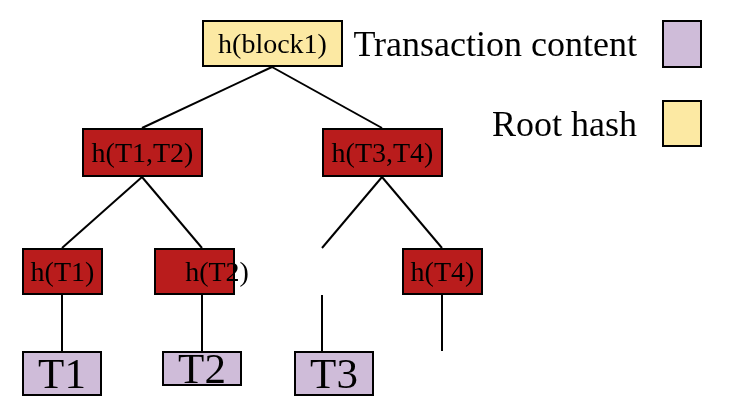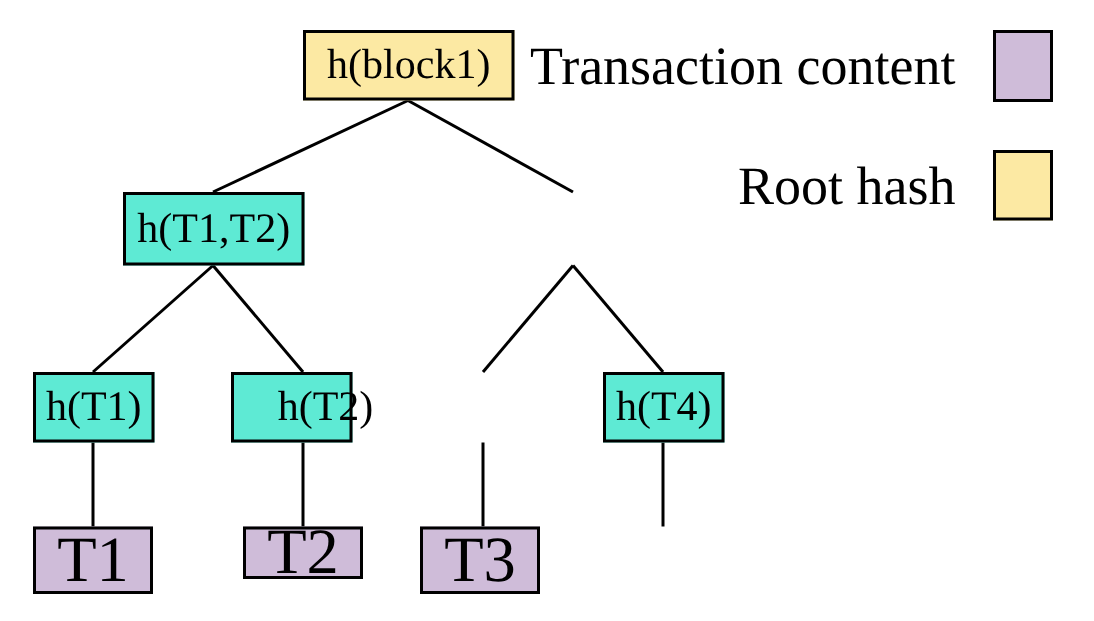--- a/index.html
+++ b/index.html
@@ -21,21 +21,21 @@
     position: absolute;
     left: 0;
     top: 0;
     width: 729px;
     height: 414px;
   }
   .node {
     position: absolute;
     box-sizing: border-box;
     border: 2px solid #000000;
-    background: #5eead4;
+    background: #b91c1c;
     display: flex;
     align-items: center;
     justify-content: center;
     font-size: 28px;
     line-height: 1;
     white-space: nowrap;
   }
   .node.root {
     background: #fce9a3;
   }
@@ -46,21 +46,21 @@
   
   .n-root { left: 202px; top: 20px;  width: 141px; height: 47px; }
   .n-h12  { left: 82px;  top: 128px; width: 121px; height: 49px; }
   .n-h34  { left: 322px; top: 128px; width: 121px; height: 49px; }
   .n-h1   { left: 22px;  top: 248px; width: 81px;  height: 47px; }
   .n-h2   { left: 154px; top: 248px; width: 81px;  height: 47px; padding-left: 45px; }
   .n-h3   { left: 282px; top: 248px; width: 81px;  height: 47px; }
   .n-h4   { left: 402px; top: 248px; width: 81px;  height: 47px; }
   .n-t1   { left: 22px;  top: 351px; width: 80px;  height: 45px; }
   .n-t2   { left: 162px; top: 351px; width: 80px;  height: 35px; }
-  .n-t3   { left: 280px; top: 351px; width: 80px;  height: 45px; }
+  .n-t3   { left: 294px; top: 351px; width: 80px;  height: 45px; }
   .n-t4   { left: 402px; top: 351px; width: 80px;  height: 45px; }
   
   .legend-label {
     position: absolute;
     display: flex;
     align-items: center;
     justify-content: flex-end;
     font-size: 36px;
     line-height: 1;
     white-space: nowrap;
@@ -91,20 +91,21 @@
       <line x1="62" y1="295" x2="62" y2="351"></line>
       <line x1="202" y1="295" x2="202" y2="351"></line>
       <line x1="322" y1="295" x2="322" y2="351"></line>
       <line x1="442" y1="295" x2="442" y2="351"></line>
     </g>
   </svg>
 
   <div class="node root n-root">h(block1)</div>
 
   <div class="node n-h12">h(T1,T2)</div>
+  <div class="node n-h34">h(T3,T4)</div>
 
   <div class="node n-h1">h(T1)</div>
   <div class="node n-h2">h(T2)</div>
   <div class="node n-h4">h(T4)</div>
 
   <div class="node leaf n-t1">T1</div>
   <div class="node leaf n-t2">T2</div>
   <div class="node leaf n-t3">T3</div>
 
   <div class="legend-label row1">Transaction content</div>

